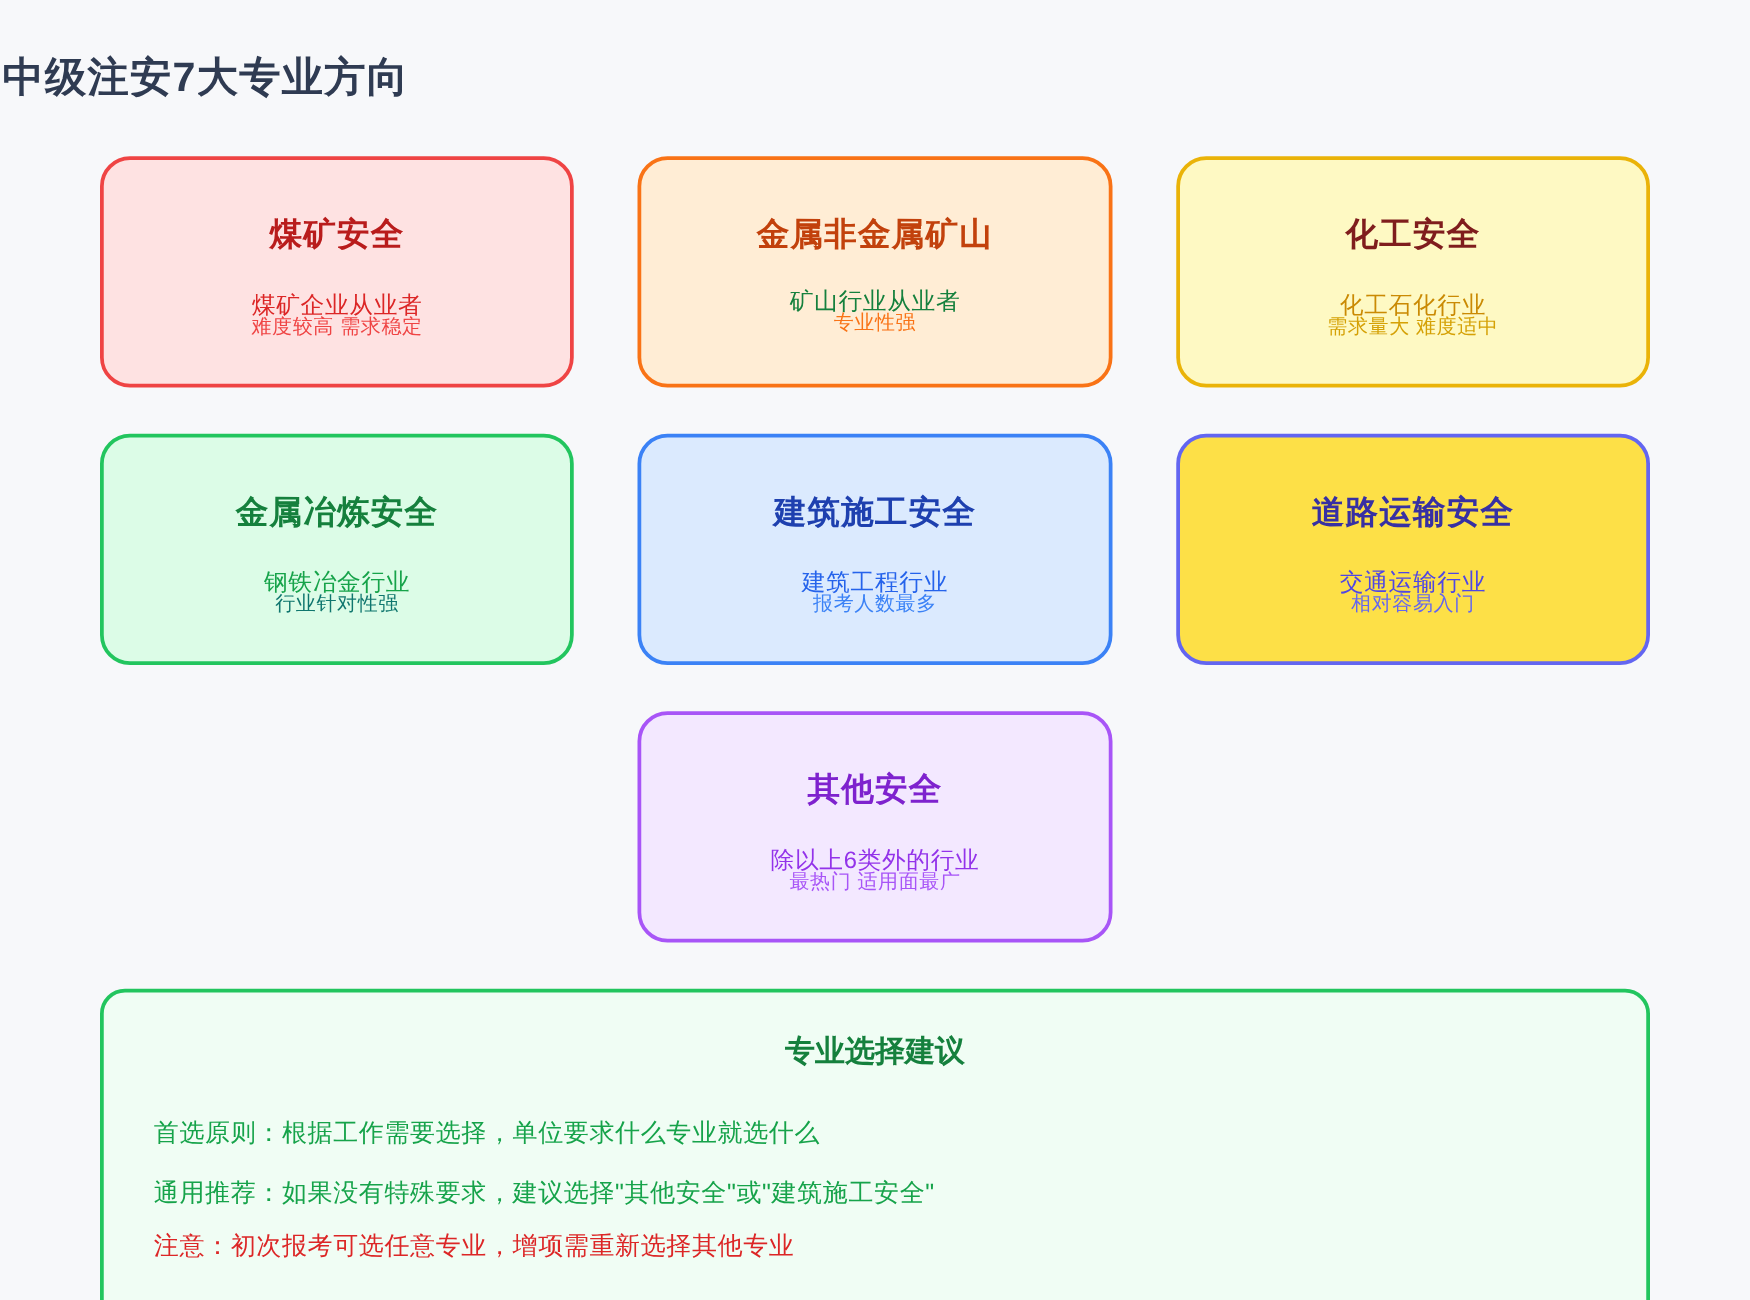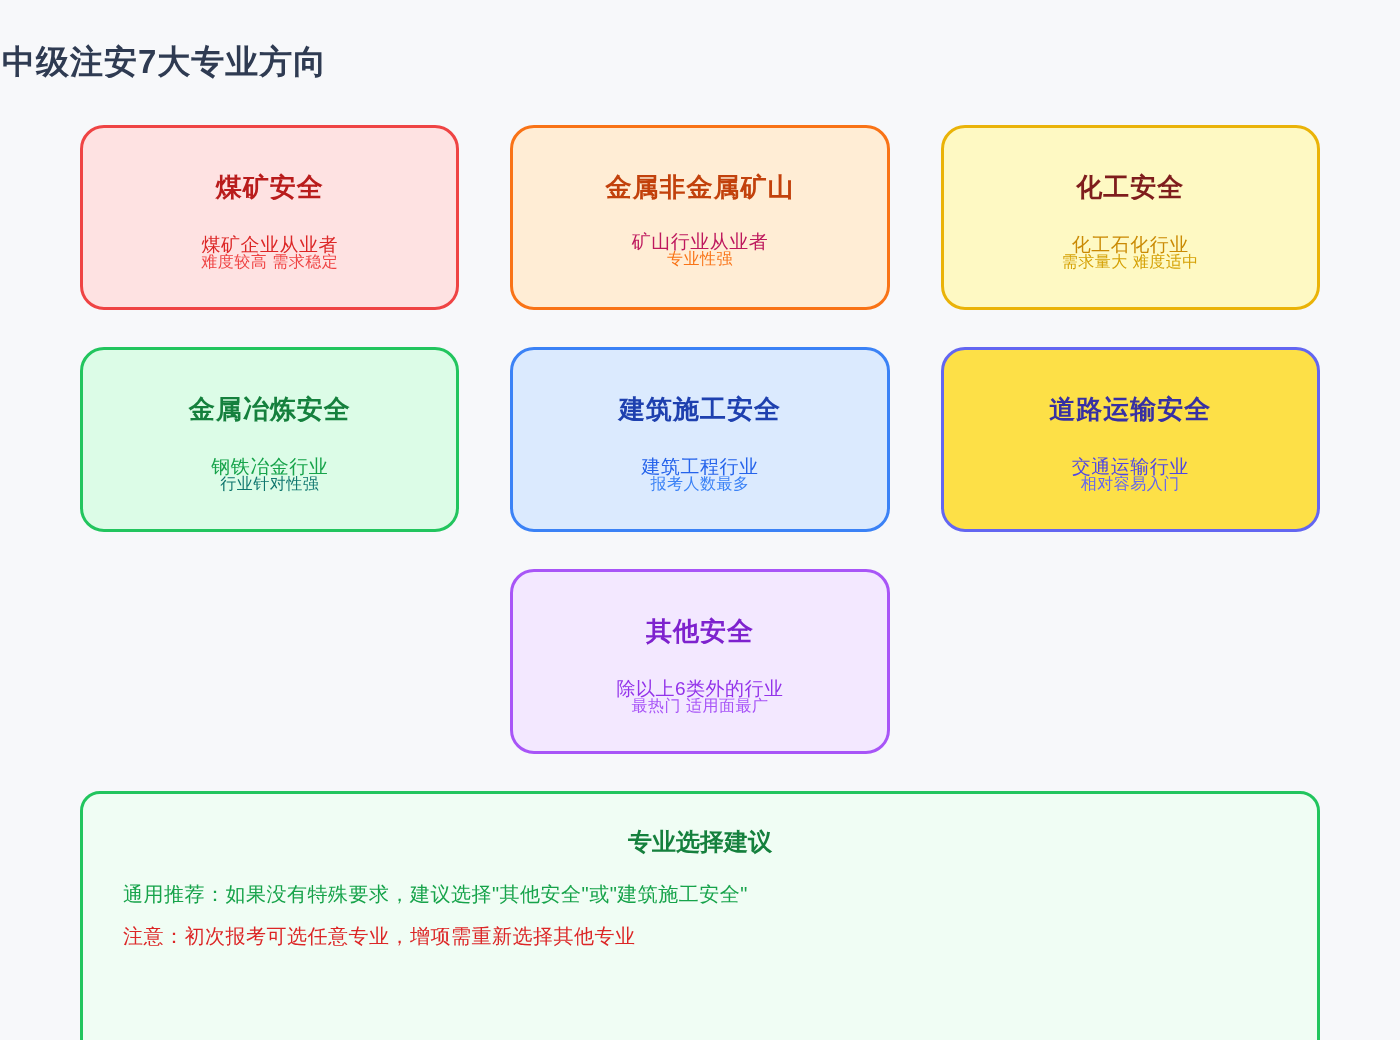--- a/index.html
+++ b/index.html
@@ -91,21 +91,21 @@
 <div class="cards-grid">
 
   <div class="card" style="background-color: rgb(254, 226, 226); border-color: rgb(239, 68, 68);">
     <div class="card-title" style="color: rgb(185, 28, 28);">煤矿安全</div>
     <div class="card-subtitle" style="color: rgb(220, 38, 38);">煤矿企业从业者</div>
     <div class="card-note" style="color: rgb(239, 68, 68);">难度较高 需求稳定</div>
   </div>
 
   <div class="card" style="background-color: rgb(255, 237, 213); border-color: rgb(249, 115, 22);">
     <div class="card-title" style="color: rgb(194, 65, 12);">金属非金属矿山</div>
-    <div class="card-subtitle" style="color: #be185d; margin-top: 32px;">矿山行业从业者</div>
+    <div class="card-subtitle" style="color: #15803d; margin-top: 32px;">矿山行业从业者</div>
     <div class="card-note" style="color: rgb(249, 115, 22);">专业性强</div>
   </div>
 
   <div class="card" style="background-color: rgb(254, 249, 195); border-color: rgb(234, 179, 8);">
     <div class="card-title" style="color: #7f1d1d;">化工安全</div>
     <div class="card-subtitle" style="color: rgb(202, 138, 4);">化工石化行业</div>
     <div class="card-note" style="color: rgb(213, 161, 6);">需求量大 难度适中</div>
   </div>
 
   <div class="card" style="background-color: rgb(220, 252, 231); border-color: rgb(34, 197, 94);">
@@ -129,15 +129,16 @@
   <div class="card card-center" style="background-color: rgb(243, 232, 255); border-color: rgb(168, 85, 247);">
     <div class="card-title" style="color: rgb(126, 34, 206);">其他安全</div>
     <div class="card-subtitle" style="color: rgb(147, 51, 234);">除以上6类外的行业</div>
     <div class="card-note" style="color: rgb(168, 85, 247);">最热门 适用面最广</div>
   </div>
 
 </div>
 
 <div class="advice-box" style="border-color: rgb(34, 197, 94); background-color: rgb(240, 253, 244);">
   <div class="advice-title" style="color: rgb(21, 128, 61);">专业选择建议</div>
+  <div class="advice-line advice-line-0" style="color: rgb(22, 163, 74);">首选原则：根据工作需要选择，单位要求什么专业就选什么</div>
   <div class="advice-line advice-line-1" style="color: rgb(22, 163, 74);">通用推荐：如果没有特殊要求，建议选择"其他安全"或"建筑施工安全"</div>
   <div class="advice-line advice-line-2" style="color: rgb(220, 38, 38);">注意：初次报考可选任意专业，增项需重新选择其他专业</div>
 </div>
 
 </body></html>

